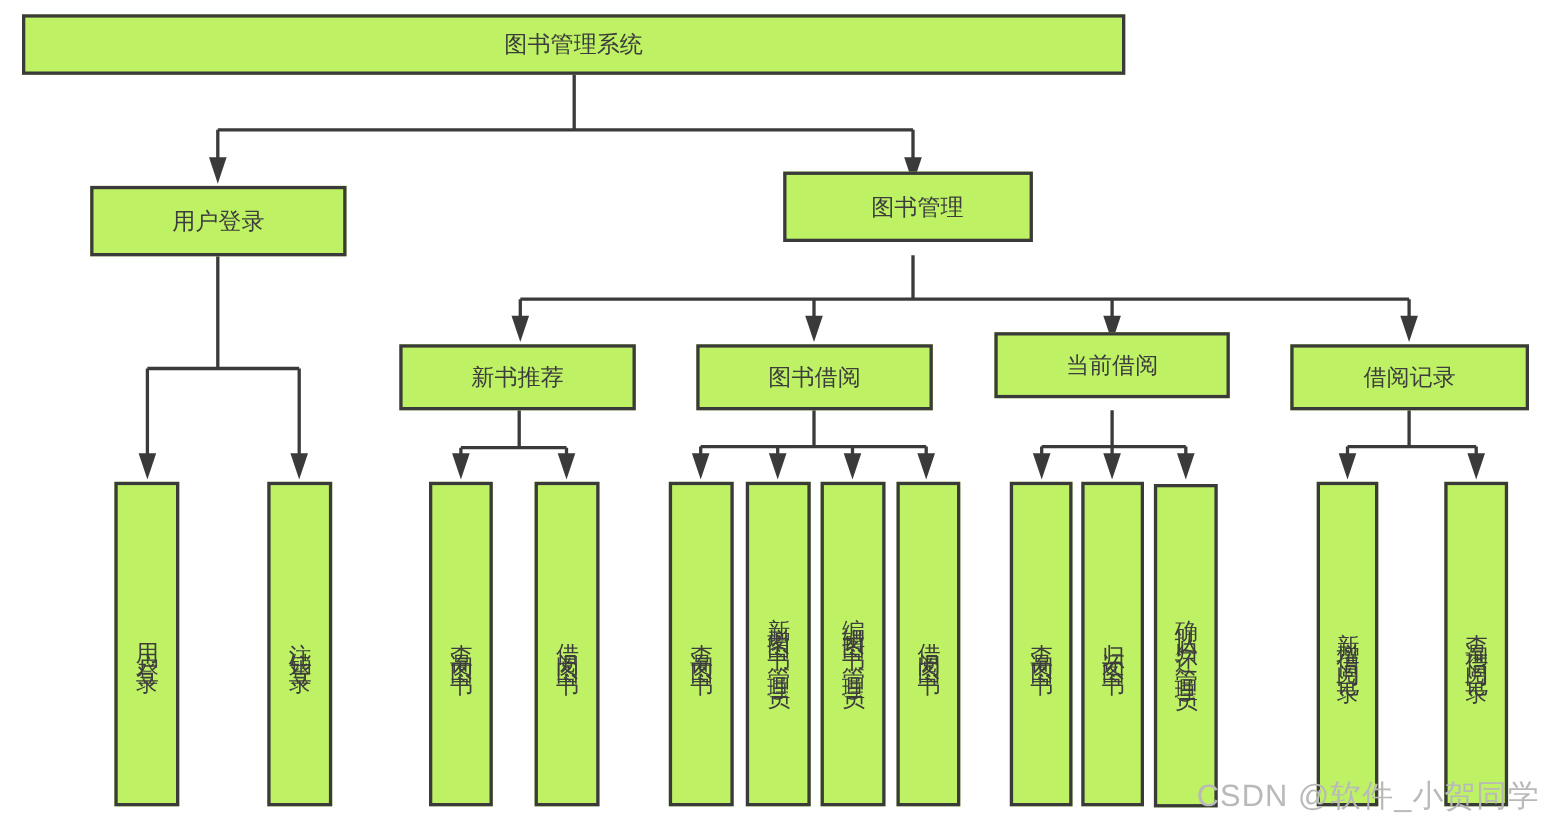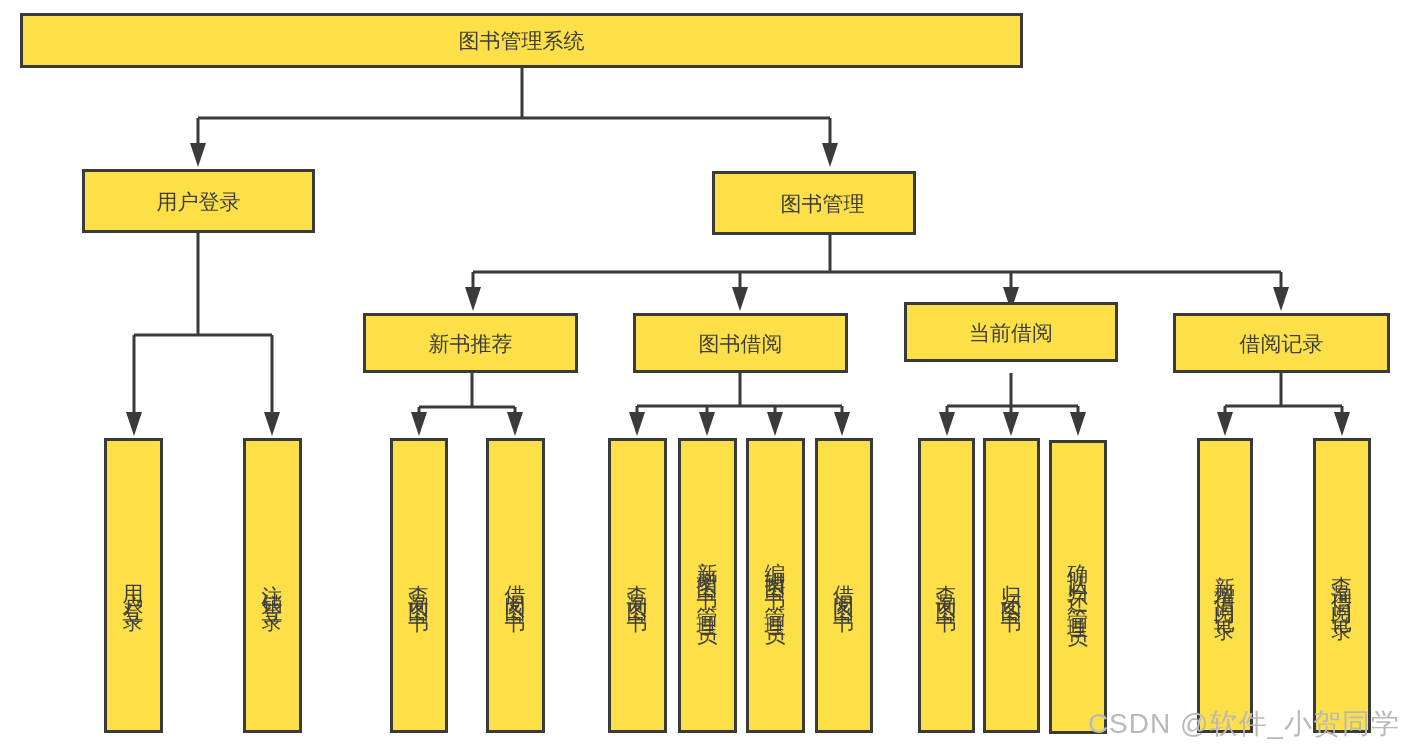--- a/index.html
+++ b/index.html
@@ -2,21 +2,21 @@
 <html><head>
 <meta charset="utf-8">
 <style>
   html,body { margin:0; padding:0; background:#ffffff; }
   .canvas {
     position:relative; width:1405px; height:747px; background:#ffffff;
     font-family:"Liberation Sans", sans-serif; overflow:hidden;
   }
   svg.connectors { position:absolute; left:0; top:0; width:1405px; height:747px; }
   .node {
-    position:absolute; box-sizing:border-box; background:#fde047;
+    position:absolute; box-sizing:border-box; background:#bef264;
     border:3px solid #3a3a3a; color:#3d3d3d;
     display:flex; align-items:center; justify-content:center;
     font-size:21px; line-height:1; white-space:nowrap;
   }
   .leaf .vtext {
     writing-mode:vertical-rl; text-orientation:mixed;
     letter-spacing:9px; font-size:21px; line-height:1;
   }
   .watermark {
     position:absolute; right:5px; bottom:4px;
@@ -62,21 +62,21 @@
     </g>
   </svg>
 
   <div class="node" style="left:20px; top:13px; width:1003px; height:55px;">
     <span>图书管理系统</span>
   </div>
 
   <div class="node" style="left:82px; top:169px; width:233px; height:64px;">
     <span>用户登录</span>
   </div>
-  <div class="node" style="left:712px; top:171px; width:204px; height:64px;padding-left:17px;">
+  <div class="node" style="left:712px; top:156px; width:227px; height:64px;padding-left:17px;">
     <span>图书管理</span>
   </div>
 
   <div class="node" style="left:363px; top:313px; width:215px; height:60px;">
     <span>新书推荐</span>
   </div>
   <div class="node" style="left:633px; top:313px; width:215px; height:60px;align-items:center;">
     <span>图书借阅</span>
   </div>
   <div class="node" style="left:904px; top:302px; width:214px; height:60px;">

